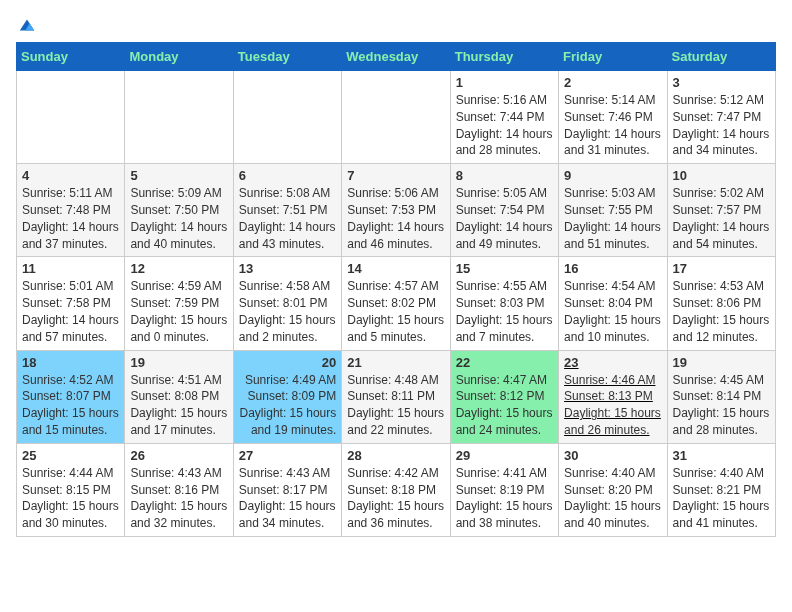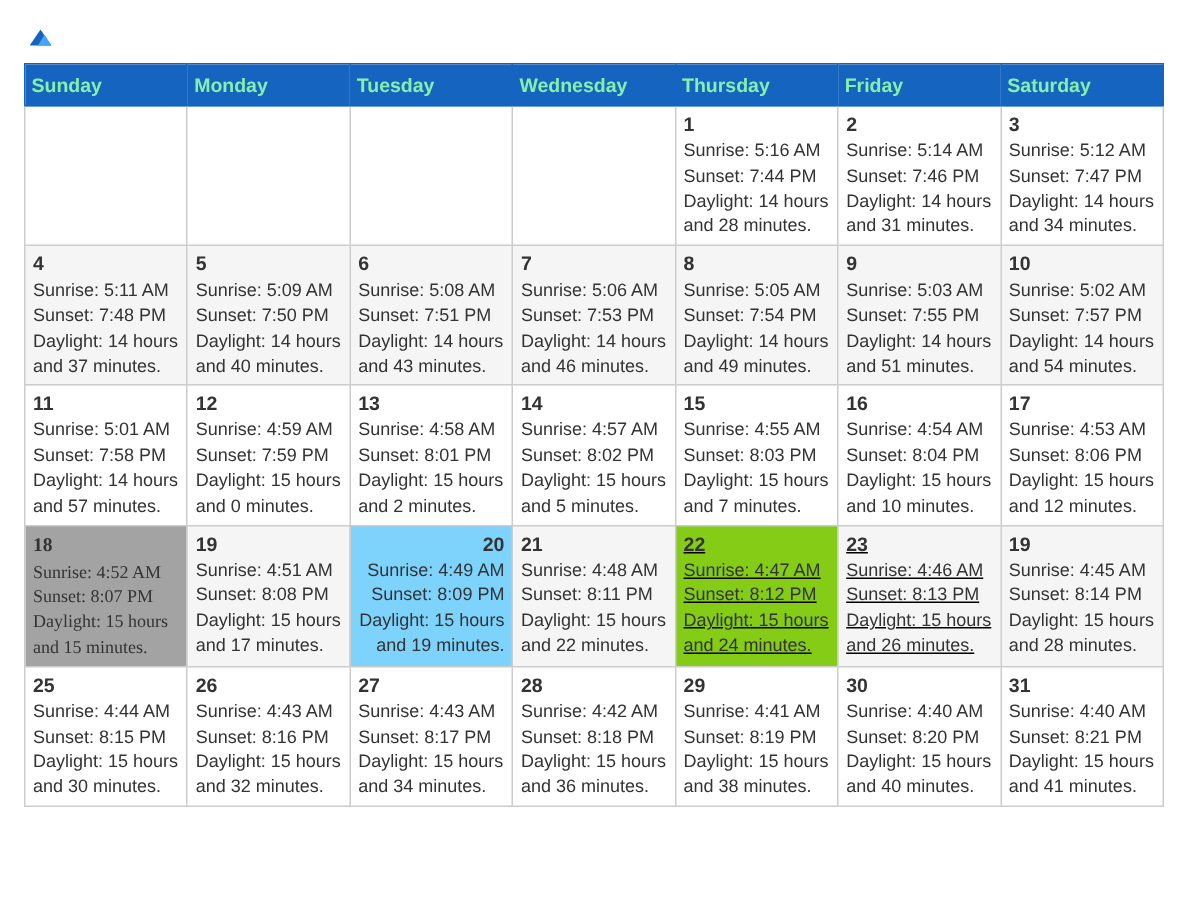--- a/index.html
+++ b/index.html
@@ -201,37 +201,37 @@
         <td>
           <div class="day-number">16</div>
           <div class="day-info">Sunrise: 4:54 AM<br>Sunset: 8:04 PM<br>Daylight: 15 hours<br>and 10 minutes.</div>
         </td>
         <td>
           <div class="day-number">17</div>
           <div class="day-info">Sunrise: 4:53 AM<br>Sunset: 8:06 PM<br>Daylight: 15 hours<br>and 12 minutes.</div>
         </td>
       </tr>
       <tr>
-        <td style="background: #a3a3a3; font-family: Liberation Serif, serif;">
+        <td style="background: #7dd3fc;">
           <div class="day-number">18</div>
           <div class="day-info">Sunrise: 4:52 AM<br>Sunset: 8:07 PM<br>Daylight: 15 hours<br>and 15 minutes.</div>
         </td>
         <td style="background: rgb(245, 245, 245);">
           <div class="day-number">19</div>
           <div class="day-info">Sunrise: 4:51 AM<br>Sunset: 8:08 PM<br>Daylight: 15 hours<br>and 17 minutes.</div>
         </td>
         <td style="background: #7dd3fc; text-align: right;">
           <div class="day-number">20</div>
           <div class="day-info">Sunrise: 4:49 AM<br>Sunset: 8:09 PM<br>Daylight: 15 hours<br>and 19 minutes.</div>
         </td>
         <td style="background: rgb(245, 245, 245);">
           <div class="day-number">21</div>
           <div class="day-info">Sunrise: 4:48 AM<br>Sunset: 8:11 PM<br>Daylight: 15 hours<br>and 22 minutes.</div>
         </td>
-        <td style="background: #84cc16; text-decoration: underline;">
+        <td style="background: #86efac;">
           <div class="day-number">22</div>
           <div class="day-info">Sunrise: 4:47 AM<br>Sunset: 8:12 PM<br>Daylight: 15 hours<br>and 24 minutes.</div>
         </td>
         <td style="background: rgb(245, 245, 245); text-decoration: underline;">
           <div class="day-number">23</div>
           <div class="day-info">Sunrise: 4:46 AM<br>Sunset: 8:13 PM<br>Daylight: 15 hours<br>and 26 minutes.</div>
         </td>
         <td style="background: rgb(245, 245, 245);">
           <div class="day-number">19</div>
           <div class="day-info">Sunrise: 4:45 AM<br>Sunset: 8:14 PM<br>Daylight: 15 hours<br>and 28 minutes.</div>

